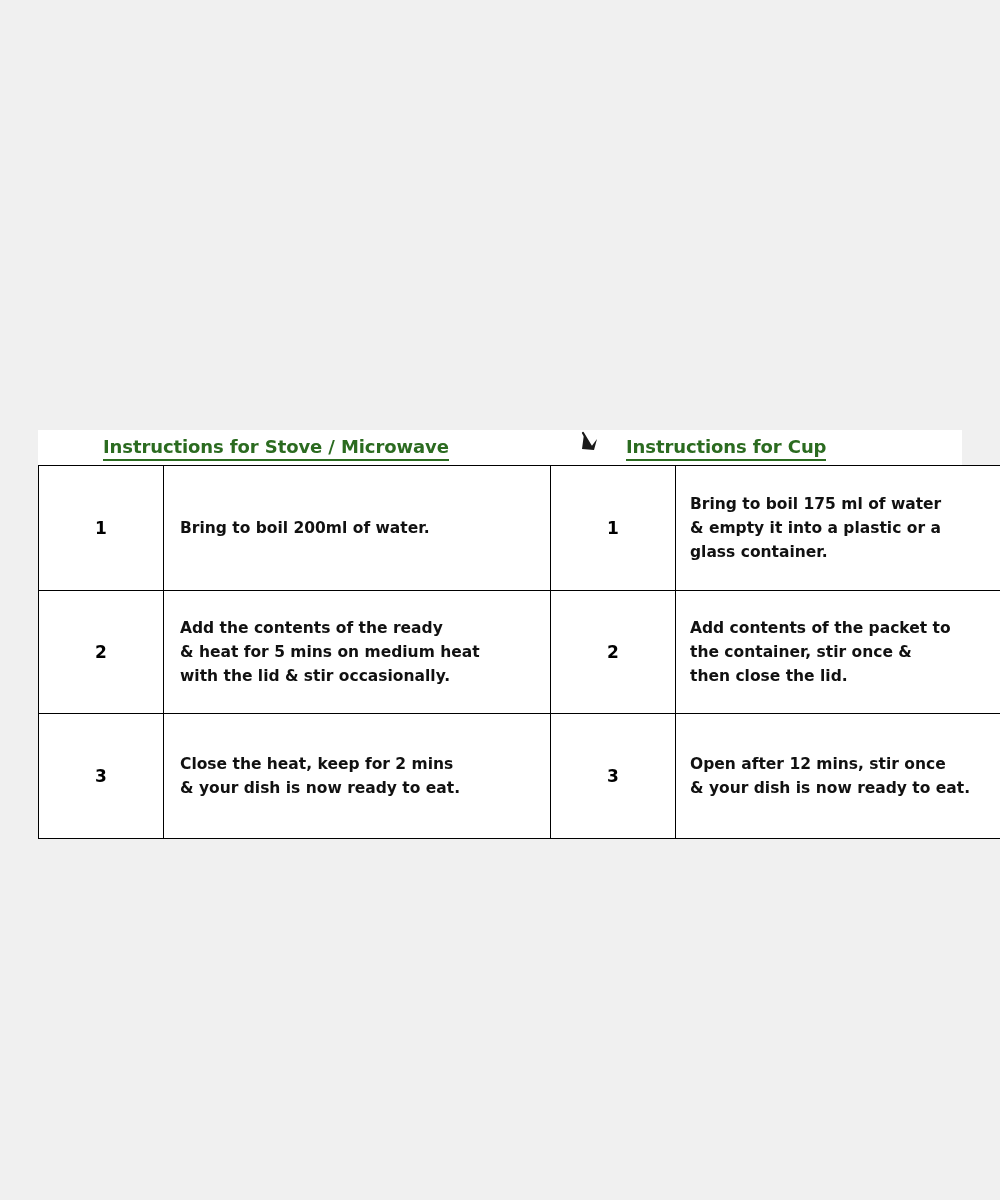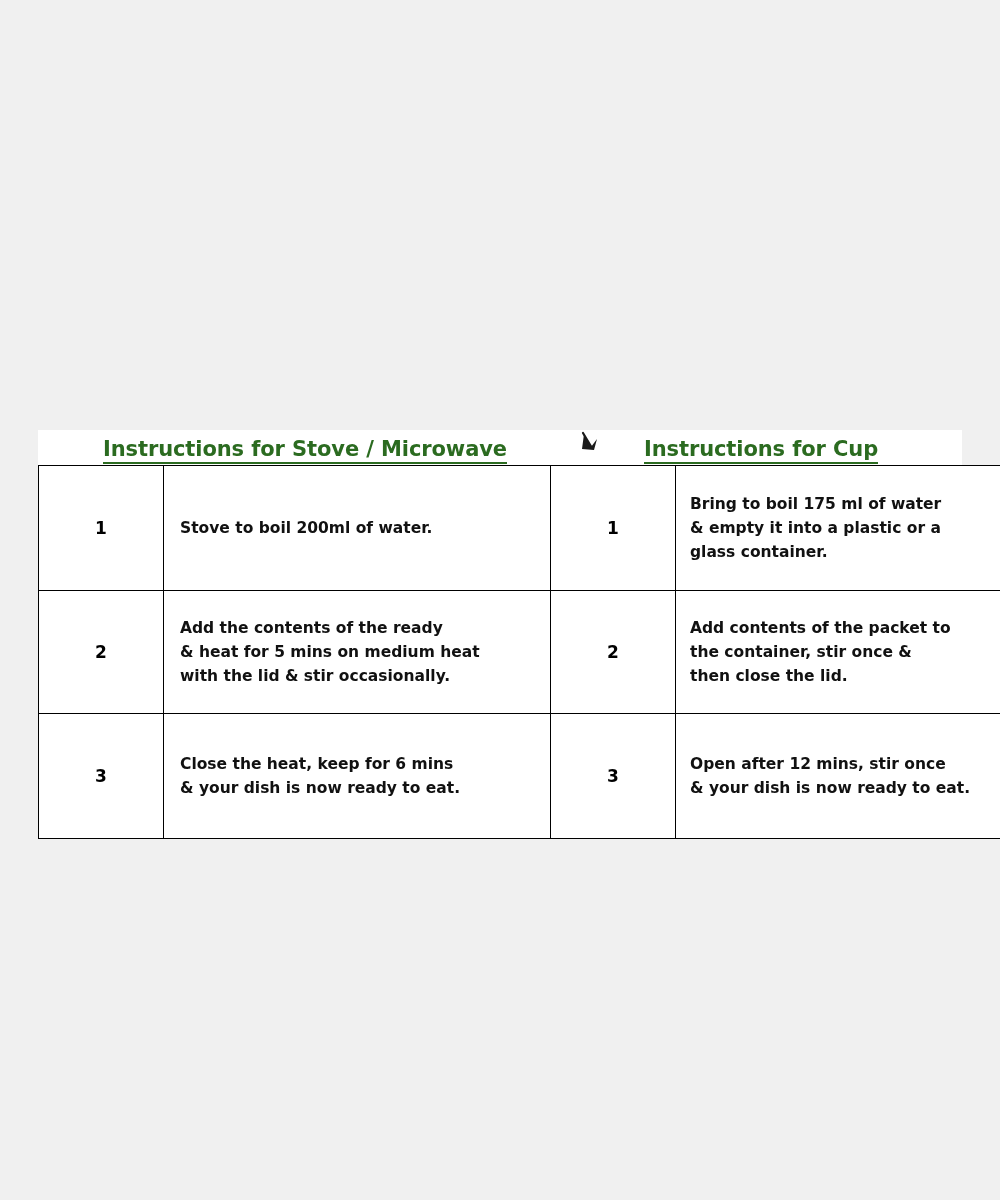--- a/index.html
+++ b/index.html
@@ -25,37 +25,37 @@
 
   
   .header-band {
     position: relative;
     height: 35px;
     background: #ffffff;
     display: flex;
     align-items: center;
   }
   .header-title {
-    font-size: 21px;
+    font-size: 18px;
     font-weight: bold;
     color: #2b6b20;
     letter-spacing: -0.1px;
     border-bottom: 2px solid #2b6b20;
     padding-bottom: 1px;
     line-height: 1.15;
     white-space: nowrap;
   }
   .header-left {
     position: absolute;
     left: 65px;
     top: 7px;
   }
   .header-right {
     position: absolute;
-    left: 606px;
+    left: 588px;
     top: 7px;
   }
   .arrow-mark {
     position: absolute;
     left: 540px;
     top: 0px;
     width: 30px;
     height: 26px;
   }
 
@@ -115,21 +115,21 @@
     </div>
 
     <div class="header-title header-right">Instructions for Cup</div>
   </div>
 
   <table class="instructions">
     <tbody>
       <tr class="row1">
         <td class="num">1</td>
         <td class="text">
-          <span class="line">Stove to boil 200ml of water.</span>
+          <span class="line">Bring to boil 200ml of water.</span>
         </td>
         <td class="num right-num">1</td>
         <td class="text right-text">
           <span class="line">Bring to boil 175 ml of water</span>
           <span class="line">&amp; empty it into a plastic or a</span>
           <span class="line">glass container.</span>
         </td>
       </tr>
 
       <tr class="row2">
@@ -143,21 +143,21 @@
         <td class="text right-text">
           <span class="line">Add contents of the packet to</span>
           <span class="line">the container, stir once &amp;</span>
           <span class="line">then close the lid.</span>
         </td>
       </tr>
 
       <tr class="row3">
         <td class="num">3</td>
         <td class="text">
-          <span class="line">Close the heat, keep for 6 mins</span>
+          <span class="line">Close the heat, keep for 2 mins</span>
           <span class="line">&amp; your dish is now ready to eat.</span>
         </td>
         <td class="num right-num">3</td>
         <td class="text right-text">
           <span class="line">Open after 12 mins, stir once</span>
           <span class="line">&amp; your dish is now ready to eat.</span>
         </td>
       </tr>
     </tbody>
   </table>

